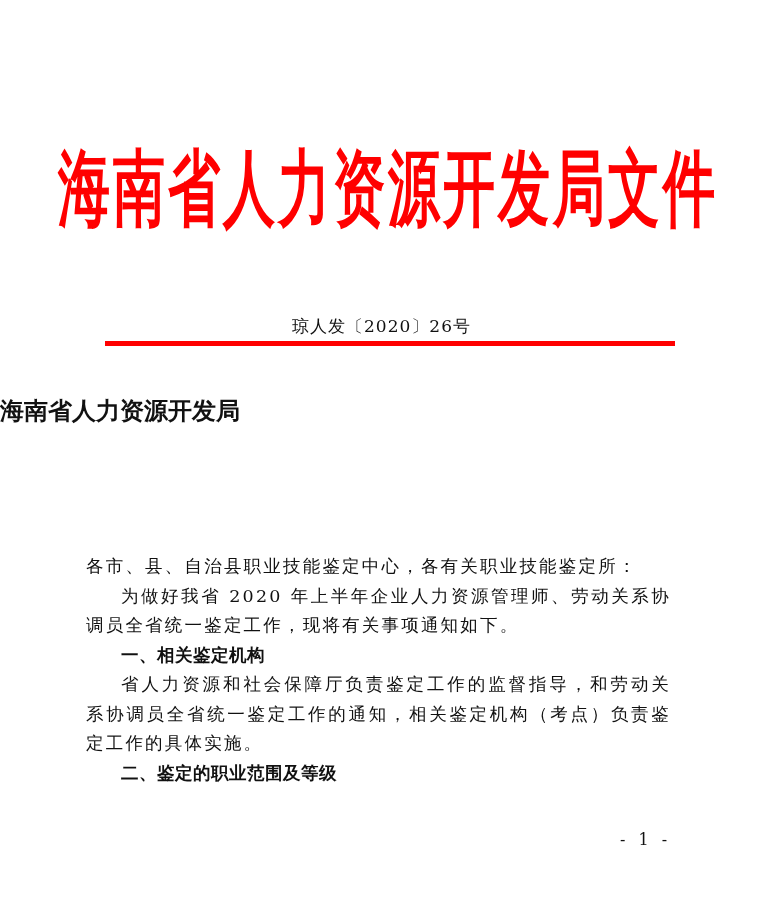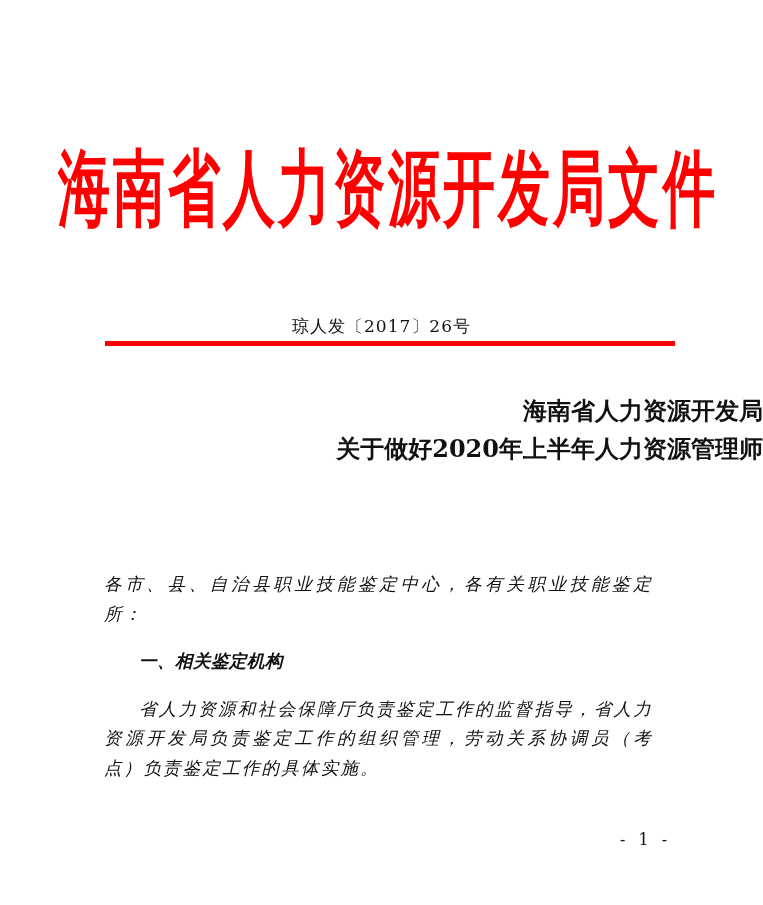--- a/index.html
+++ b/index.html
@@ -6,42 +6,43 @@
   body { width: 763px; height: 905px; position: relative; overflow: hidden;
          font-family: "DejaVu Serif", "Liberation Serif", serif; color: #111; }
   .masthead { position: absolute; left: 108px; top: 140px; width: 560px; height: 100px;
               color: #ff0000; font-size: 52px; font-weight: bold; letter-spacing: 3px;
               display: flex; align-items: center; justify-content: center;
               transform: scaleY(1.6); transform-origin: center; white-space: nowrap;
               font-family: "DejaVu Sans", "Liberation Sans", sans-serif; }
   .docnum { position: absolute; left: 0; width: 763px; top: 315px; text-align: center;
             font-size: 17px; letter-spacing: 1px; }
   .redline { position: absolute; left: 105px; top: 341px; width: 570px; height: 5px; background: #ff0000; }
-  .title { position: absolute; left: 0; width: 763px; text-align: right; font-weight: bold;
+  .title { position: absolute; left: 0; width: 763px; text-align: left; font-weight: bold;
            font-size: 24px; line-height: 38px; top: 392px; }
   .title div { white-space: nowrap; }
   .body { position: absolute; left: 86px; top: 552px; width: 585px; font-size: 17.5px;
           line-height: 29.5px; letter-spacing: 2.2px; }
-  .body p { margin: 18px; text-align: justify; font-style: italic; }
+  .body p { margin: 0; text-align: justify; }
   .indent { text-indent: 2em; }
   .heading { font-weight: bold; font-family: "DejaVu Sans", "Liberation Sans", sans-serif;
              padding-left: 2em; letter-spacing: 0.5px; }
   .pagenum { position: absolute; left: 620px; top: 830px; font-size: 16px; letter-spacing: 4px; }
 </style>
 </head>
 <body>
 
 <div class="masthead">海南省人力资源开发局文件</div>
-<div class="docnum">琼人发〔2017〕26号</div>
+<div class="docnum">琼人发〔2020〕26号</div>
 <div class="redline"></div>
 
 <div class="title">
   <div>海南省人力资源开发局</div>
-  <div>关于做好2020年上半年人力资源管理师</div>
 </div>
 
 <div class="body">
   <p>各市、县、自治县职业技能鉴定中心，各有关职业技能鉴定所：</p>
+  <p class="indent">为做好我省 2020 年上半年企业人力资源管理师、劳动关系协调员全省统一鉴定工作，现将有关事项通知如下。</p>
   <p class="heading">一、相关鉴定机构</p>
-  <p class="indent">省人力资源和社会保障厅负责鉴定工作的监督指导，省人力资源开发局负责鉴定工作的组织管理，劳动关系协调员（考点）负责鉴定工作的具体实施。</p>
+  <p class="indent">省人力资源和社会保障厅负责鉴定工作的监督指导，和劳动关系协调员全省统一鉴定工作的通知，相关鉴定机构（考点）负责鉴定工作的具体实施。</p>
+  <p class="heading">二、鉴定的职业范围及等级</p>
 </div>
 
 <div class="pagenum">- 1 -</div>
 
 </body></html>

